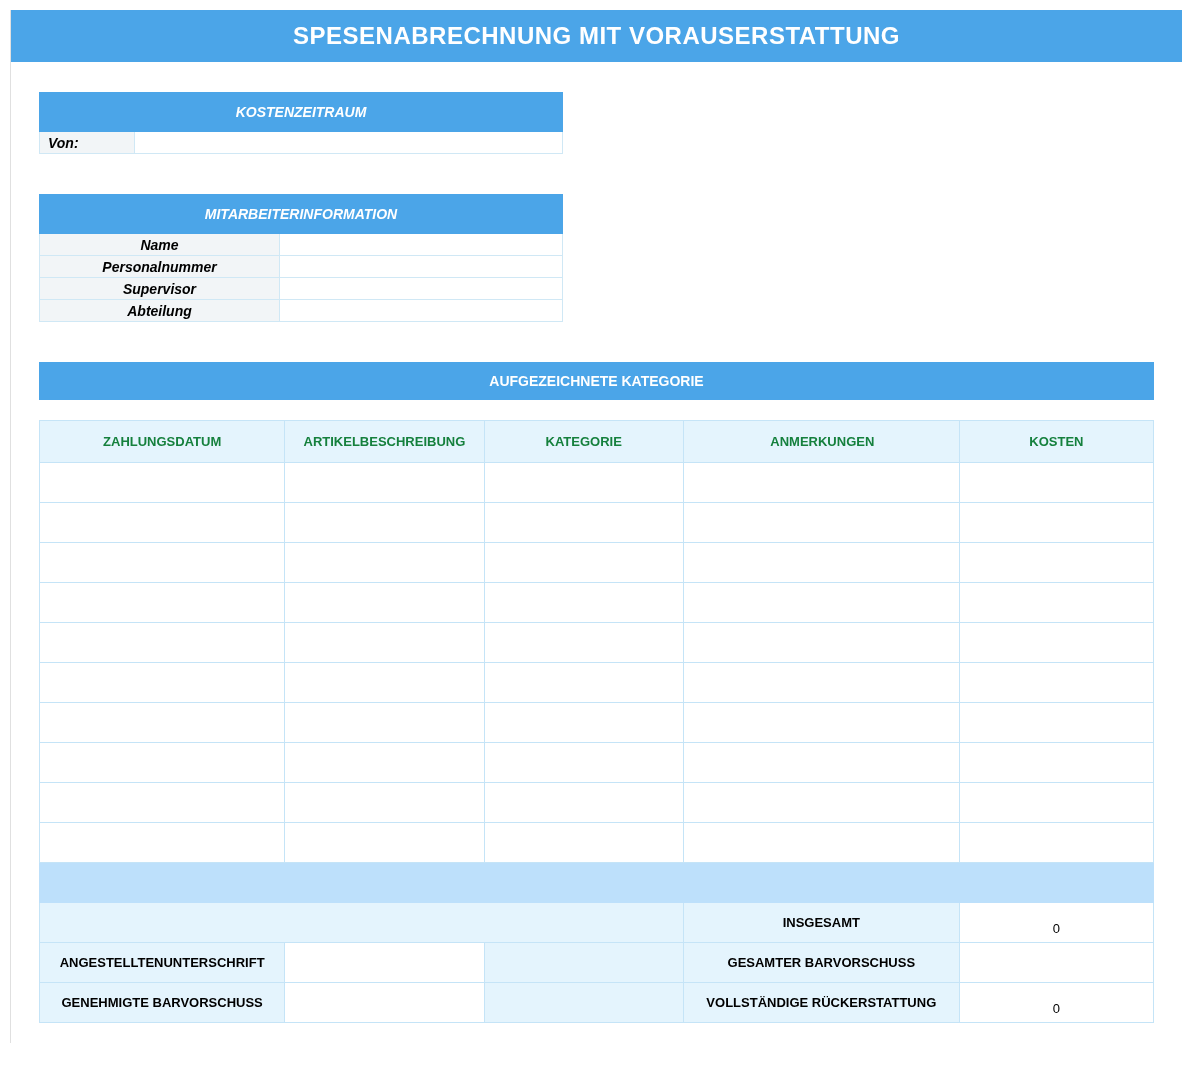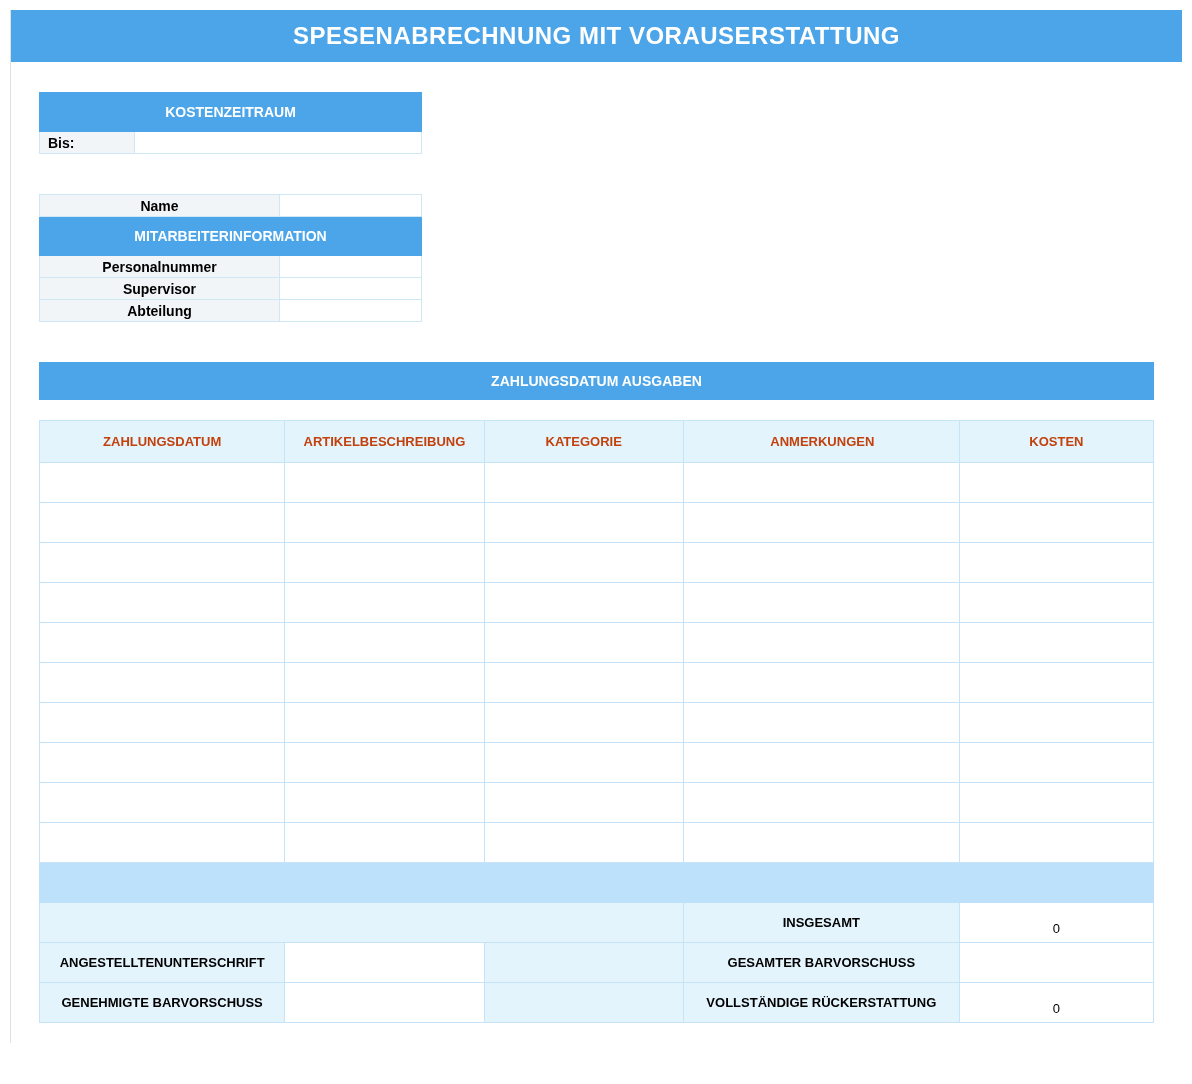--- a/index.html
+++ b/index.html
@@ -24,23 +24,24 @@
       font-weight: bold;
       font-size: 24px;
       text-align: center;
       padding: 12px 12px;
       letter-spacing: 0.5px;
     }
     .content {
       padding: 30px 28px 0 28px;
     }
     .small-table {
-      width: 383px;
+      width: 524px;
       border-collapse: collapse;
       margin-bottom: 40px;
+      font-style: italic;
     }
     .small-table th {
       background: #4ba5e8;
       color: #ffffff;
       font-weight: bold;
       font-size: 14px;
       text-align: center;
       padding: 11px 0;
       border: 1px solid #4ba5e8;
     }
@@ -70,21 +71,21 @@
       text-align: center;
       padding: 11px 0;
       margin-bottom: 20px;
     }
     .expense-table {
       width: 100%;
       border-collapse: collapse;
     }
     .expense-table th {
       background: #e4f4fd;
-      color: #c2410c;
+      color: #15803d;
       font-weight: bold;
       font-size: 13px;
       text-align: center;
       padding: 13px 6px;
       border: 1px solid #c5e4f7;
     }
     .expense-table td {
       border: 1px solid #c5e4f7;
       height: 40px;
       padding: 6px;
@@ -126,51 +127,51 @@
   <div class="main-header">SPESENABRECHNUNG MIT VORAUSERSTATTUNG</div>
 
   <div class="content">
 
     <table class="small-table">
       <tbody>
           <tr>
         <th colspan="2">KOSTENZEITRAUM</th>
       </tr>
       <tr>
-        <td class="label-cell">Bis:</td>
+        <td class="label-cell">Von:</td>
         <td></td>
       </tr>
     </tbody>
       </table>
 
     <table class="small-table">
       <tbody>
           <tr>
+        <th colspan="2">MITARBEITERINFORMATION</th>
+      </tr>
+      <tr>
         <td class="label-cell-center">Name</td>
         <td></td>
-      </tr>
-      <tr>
-        <th colspan="2">MITARBEITERINFORMATION</th>
       </tr>
       <tr>
         <td class="label-cell-center">Personalnummer</td>
         <td></td>
       </tr>
       <tr>
         <td class="label-cell-center">Supervisor</td>
         <td></td>
       </tr>
       <tr>
         <td class="label-cell-center">Abteilung</td>
         <td></td>
       </tr>
     </tbody>
       </table>
 
-    <div class="full-header">ZAHLUNGSDATUM AUSGABEN</div>
+    <div class="full-header">AUFGEZEICHNETE KATEGORIE</div>
 
     <table class="expense-table">
       <tbody>
           <tr>
         <th class="col-date">ZAHLUNGSDATUM</th>
         <th class="col-desc">ARTIKELBESCHREIBUNG</th>
         <th class="col-cat">KATEGORIE</th>
         <th class="col-notes">ANMERKUNGEN</th>
         <th class="col-cost">KOSTEN</th>
       </tr>

